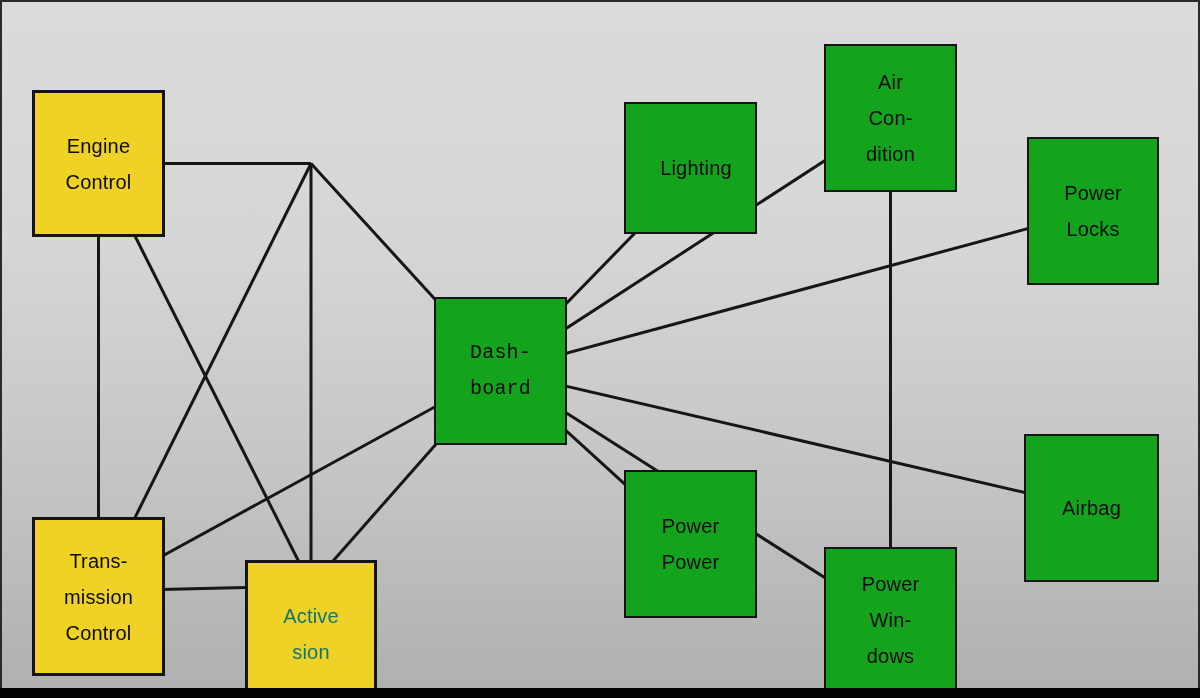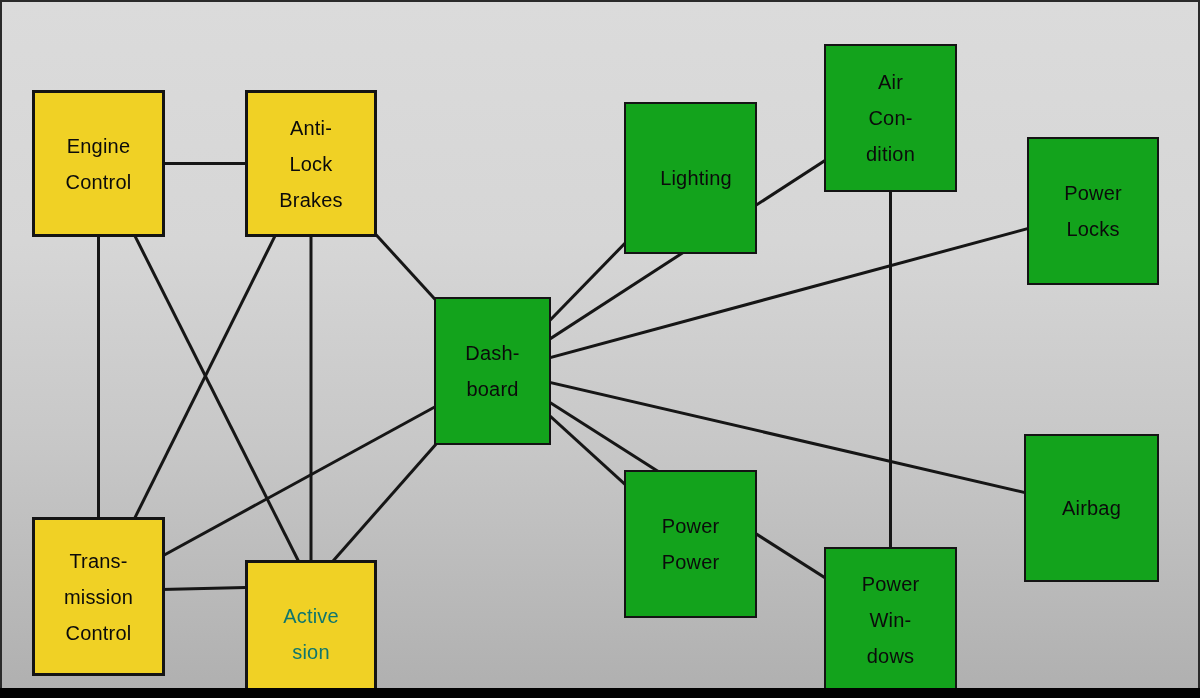--- a/index.html
+++ b/index.html
@@ -84,39 +84,34 @@
         <line x1="498.5" y1="369" x2="1089.5" y2="506" stroke="#161616" stroke-width="3"></line>
         <line x1="498.5" y1="369" x2="688.5" y2="542" stroke="#161616" stroke-width="3"></line>
         <line x1="498.5" y1="369" x2="888.5" y2="617.5" stroke="#161616" stroke-width="3"></line>
         <line x1="888.5" y1="116" x2="888.5" y2="617.5" stroke="#161616" stroke-width="3"></line>
       </svg>
 
   <div class="node ecu" style="left: 30px; top: 88px; width: 133px; height: 147px; background: rgb(240, 209, 37); color: rgb(11, 11, 11);">
         <div class="line">Engine</div>
         <div class="line">Control</div>
       </div>
-      <div class="node ecu" style="left: 243px; top: 88px; width: 132px; height: 147px; background: rgb(240, 209, 37); color: rgb(11, 11, 11);">
-        <div class="line">Anti-</div>
-        <div class="line">Lock</div>
-        <div class="line">Brakes</div>
-      </div>
       <div class="node ecu" style="left: 30px; top: 515px; width: 133px; height: 159px; background: rgb(240, 209, 37); color: rgb(11, 11, 11);">
         <div class="line">Trans-</div>
         <div class="line">mission</div>
         <div class="line">Control</div>
       </div>
       <div class="node ecu" style="left: 243px; top: 510px; width: 132px; height: 148px; background: rgb(240, 209, 37); color: #0f766e; margin-top: 48px;">
         <div class="line">Active</div>
         <div class="line">sion</div>
       </div>
-      <div class="node device" style="left: 432px; top: 295px; width: 117px; height: 148px; background: rgb(19, 163, 28); color: rgb(11, 11, 11);">
+      <div class="node device" style="left: 432px; top: 295px; width: 133px; height: 148px; background: rgb(19, 163, 28); color: rgb(11, 11, 11); font-family: Liberation Mono, monospace;">
         <div class="line">Dash-</div>
         <div class="line">board</div>
       </div>
-      <div class="node device" style="left: 622px; top: 100px; width: 133px; height: 152px; background: rgb(19, 163, 28); color: rgb(11, 11, 11); padding-left: 11px;">
+      <div class="node device" style="left: 622px; top: 100px; width: 133px; height: 132px; background: rgb(19, 163, 28); color: rgb(11, 11, 11); padding-left: 11px;">
         <div class="line">Lighting</div>
       </div>
       <div class="node device" style="left: 822px; top: 42px; width: 133px; height: 148px; background: rgb(19, 163, 28); color: rgb(11, 11, 11);">
         <div class="line">Air</div>
         <div class="line">Con-</div>
         <div class="line">dition</div>
       </div>
       <div class="node device" style="left: 1025px; top: 135px; width: 132px; height: 148px; background: rgb(19, 163, 28); color: rgb(11, 11, 11);">
         <div class="line">Power</div>
         <div class="line">Locks</div>

